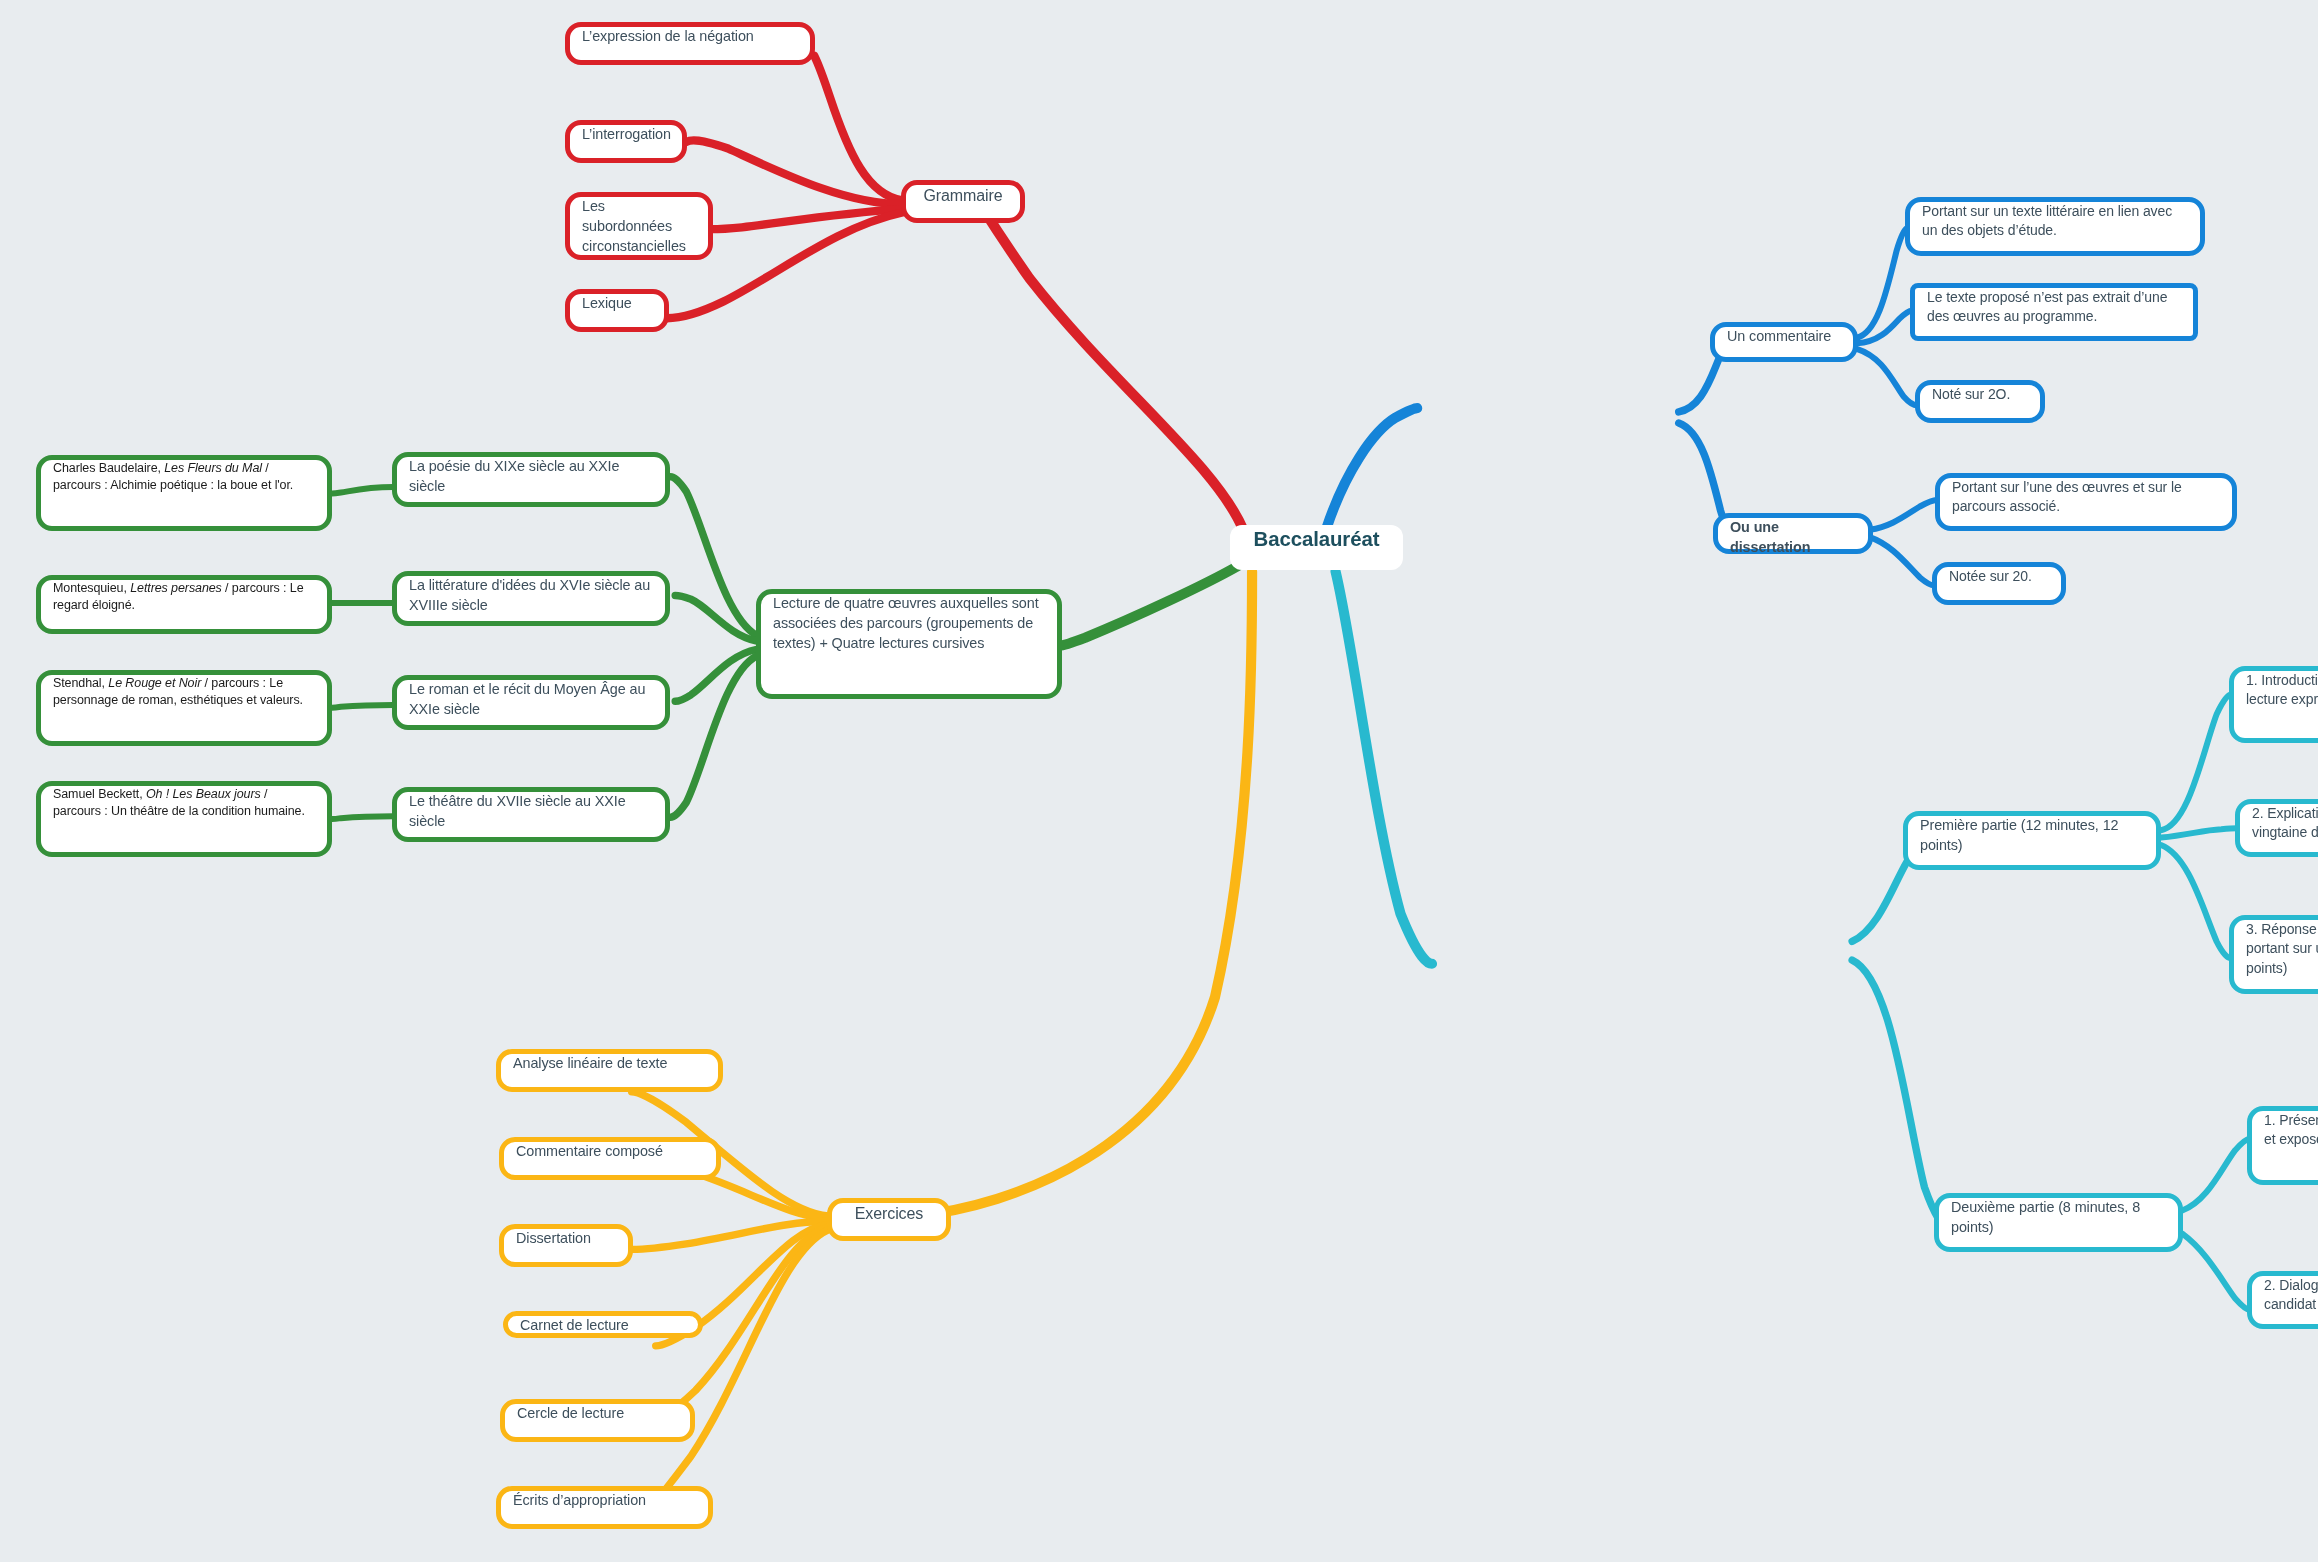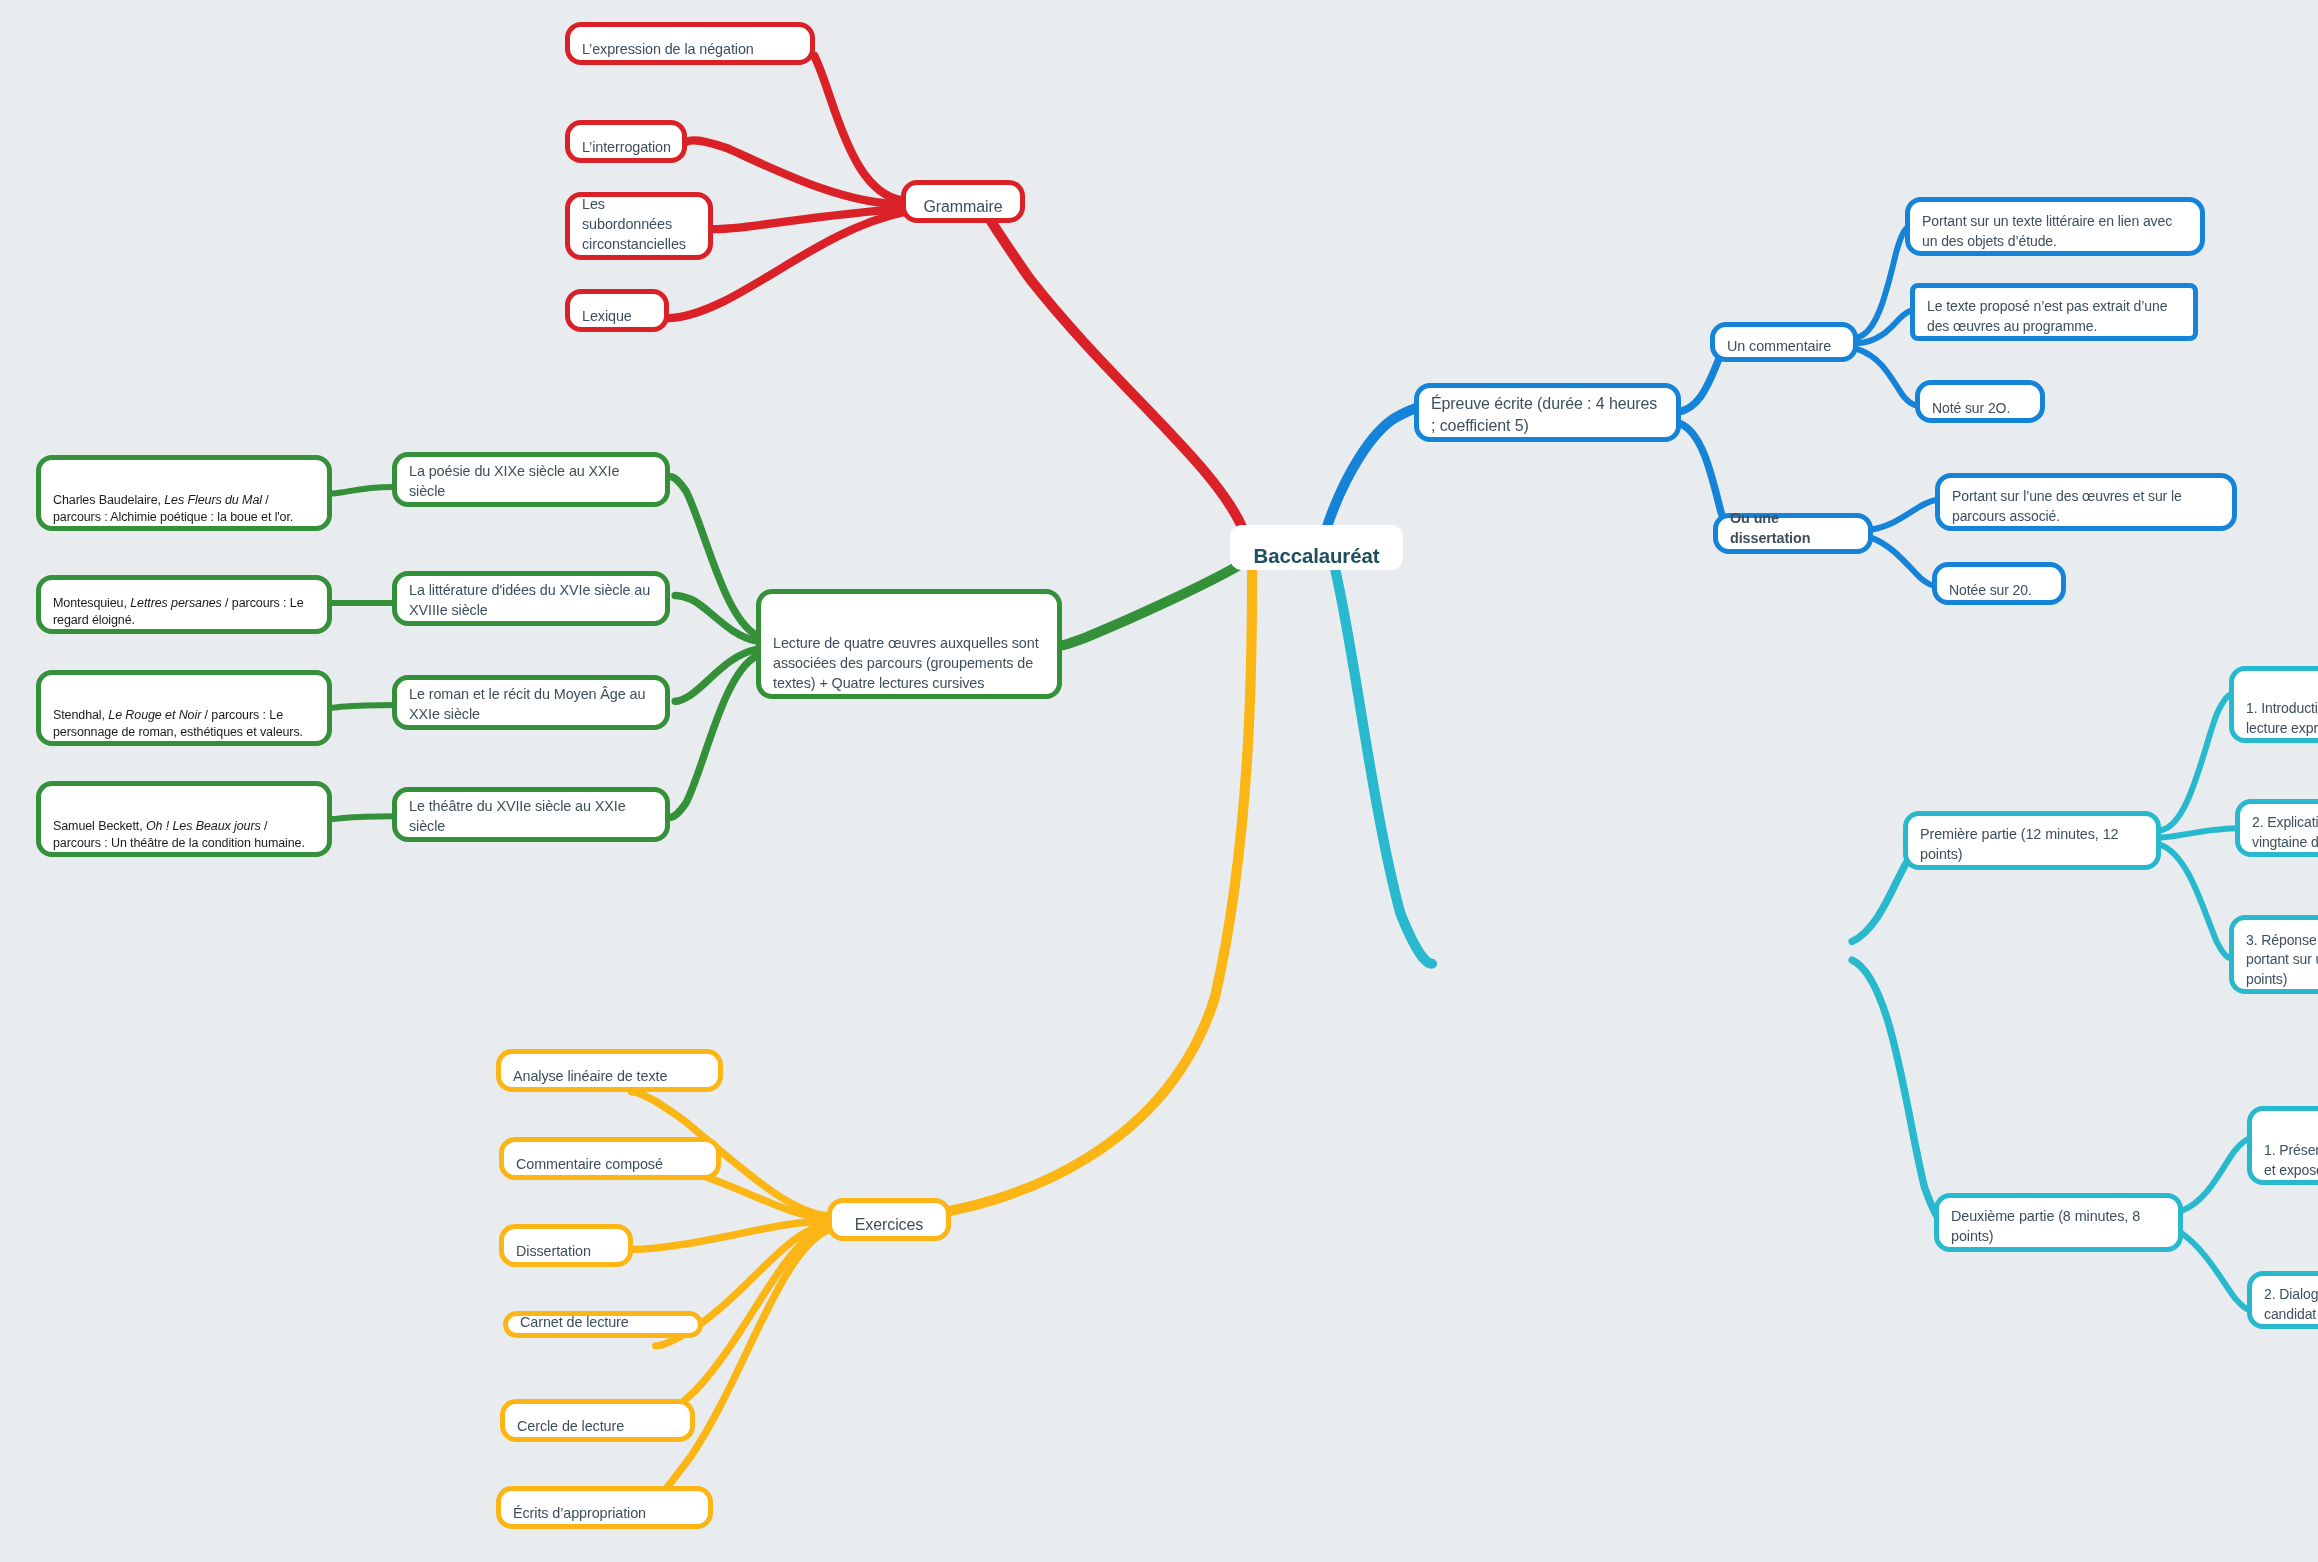--- a/index.html
+++ b/index.html
@@ -25,21 +25,21 @@
   }
   .node {
     position: absolute;
     box-sizing: border-box;
     background: #ffffff;
     border-style: solid;
     border-width: 5.1px;
     border-radius: 16px;
     color: #3d4f5c;
     display: flex;
-    align-items: flex-end;
+    align-items: flex-start;
     line-height: 1.38;
     letter-spacing: -0.1px;
   }
   .node .txt {
     display: block;
     width: 100%;
     padding: 0 12px;
   }
   .node.c-red    { border-color: #da2128; }
   .node.c-blue   { border-color: #1584d8; }
@@ -142,23 +142,20 @@
   </div>
 
   <div class="node c-red lvl2" style="left:565px; top:192px; width:148px; height:68px;">
     <span class="txt">Les subordonnées circonstancielles</span>
   </div>
 
   <div class="node c-red lvl2" style="left:565px; top:289px; width:104px; height:43px;">
     <span class="txt">Lexique</span>
   </div>
 
-  <div class="node c-blue lvl1" style="left:1414px; top:383px; width:267px; height:59px;">
-    <span class="txt">Épreuve écrite (durée : 4 heures ; coefficient 5)</span>
-  </div>
 
   <div class="node c-blue lvl2" style="left:1710px; top:322px; width:148px; height:40px;">
     <span class="txt">Un commentaire</span>
   </div>
 
   <div class="node c-blue lvl3" style="left:1905px; top:197px; width:300px; height:59px;">
     <span class="txt">Portant sur un texte littéraire en lien avec un des objets d’étude.</span>
   </div>
 
   <div class="node c-blue lvl3" style="left:1910px; top:283px; width:288px; height:58px;border-radius:8px;">

